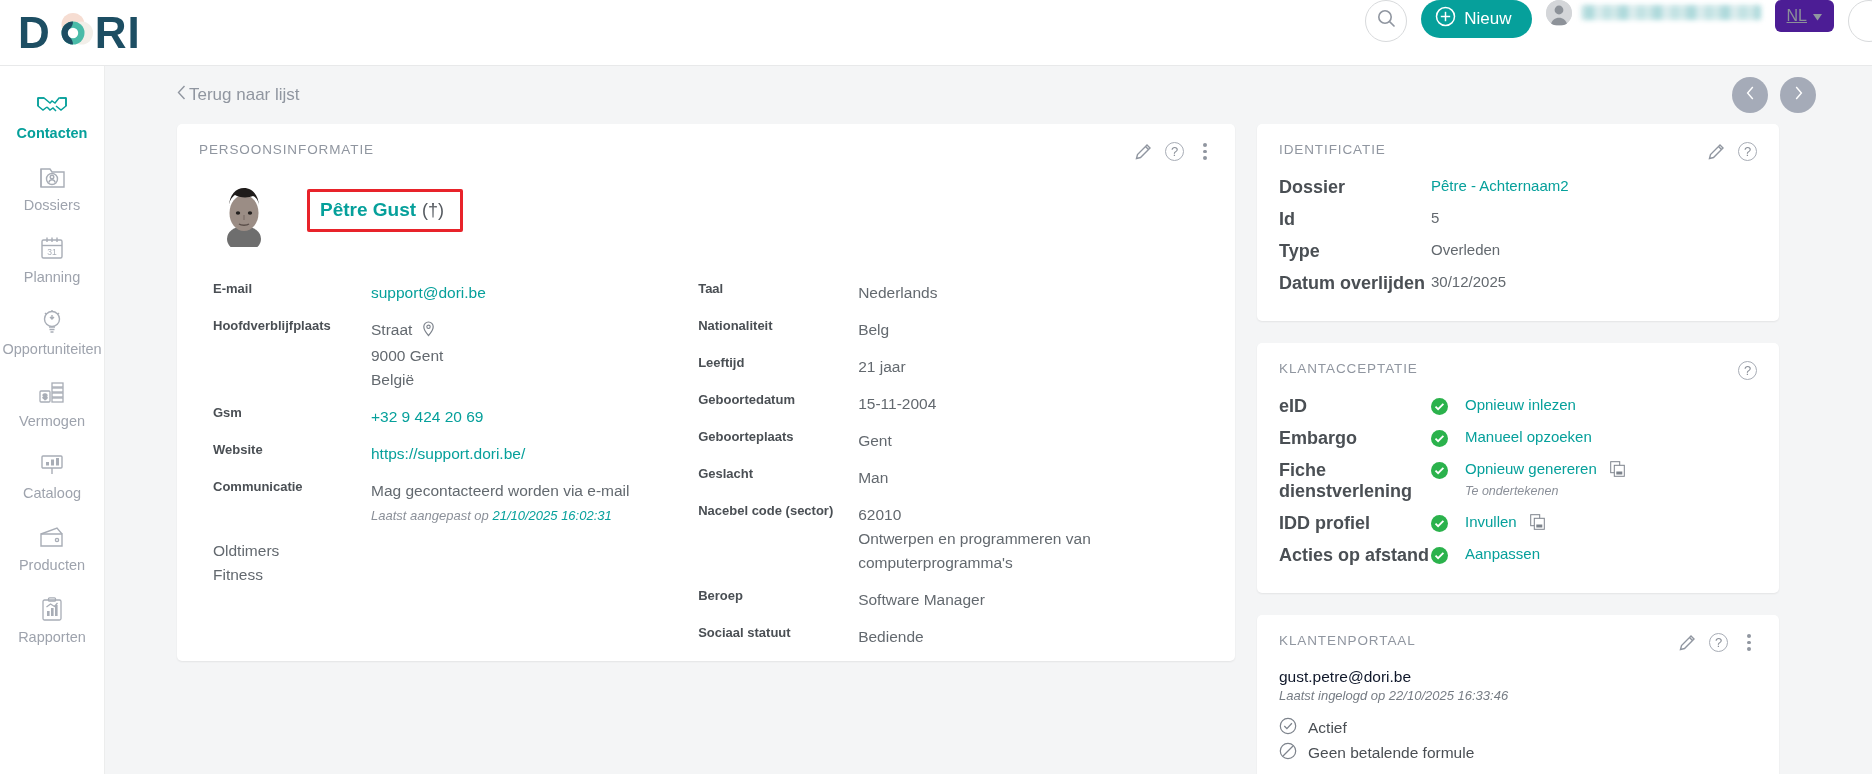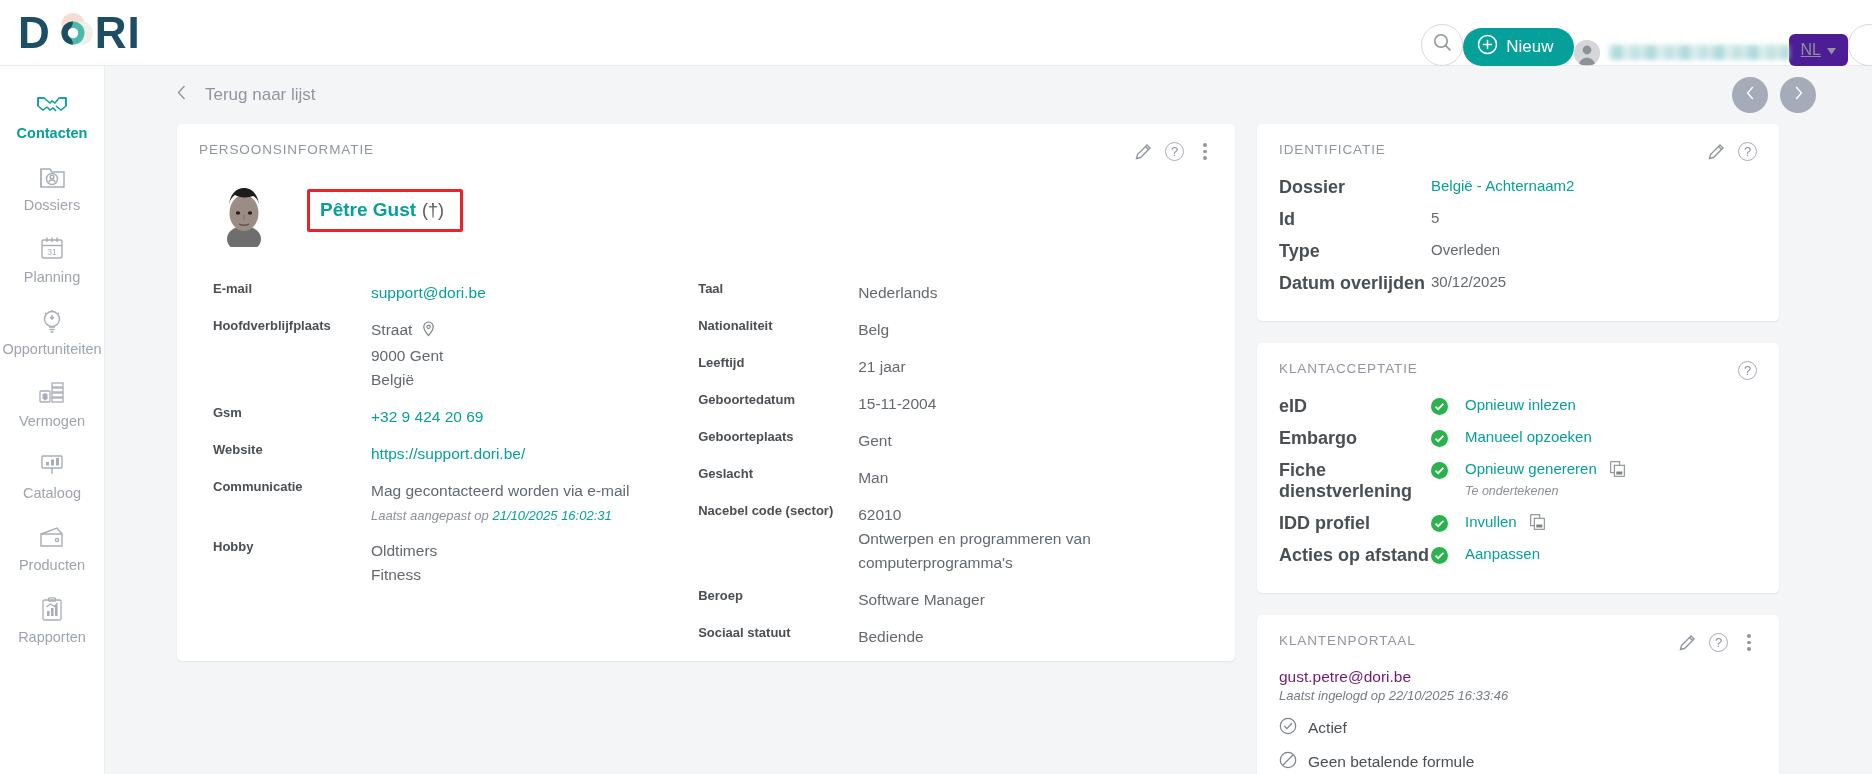--- a/index.html
+++ b/index.html
@@ -20,21 +20,21 @@
   }
   #logo { margin-left: 18px; display: flex; align-items: center; height: 66px; }
   .logo-text {
     font-size: 44px; font-weight: bold; letter-spacing: 1px;
     color: #1d4e63; line-height: 1; font-family: "Liberation Sans", sans-serif;
   }
   .logo-swirl { position: relative; width: 46px; height: 46px; display: inline-block; vertical-align: middle; margin: 0 -1px; }
   .logo-swirl svg { position: absolute; top: 0; left: 0; }
 
   #topbar-right {
-    margin-left: auto; display: flex; align-items: flex-end; 
+    margin-left: auto; display: flex; align-items: flex-start; gap: 14px;
     padding-right: 8px; height: 66px;
   }
   #search-btn {
     width: 42px; height: 42px; border-radius: 21px;
     border: 1px solid #d8dadc; background: #fff;
     display: flex; align-items: center; justify-content: center;
     cursor: pointer;
   }
   #new-btn {
     height: 38px; border-radius: 19px; background: #06a09b;
@@ -76,21 +76,21 @@
     color: #9ea3ad; text-align: center;
   }
   .nav-item .nav-label { font-size: 14.5px; line-height: 1.1; }
   .nav-item.active { color: #06a09b; }
   .nav-item.active .nav-label { font-weight: bold; }
   .nav-ico { width: 34px; height: 32px; display: flex; align-items: center; justify-content: center; }
 
   
   #content { position: absolute; top: 66px; left: 105px; width: 1767px; height: 708px; }
   #crumb-row { display: flex; align-items: center; height: 58px; padding-left: 72px; }
-  #back-link { display: flex; align-items: center; gap: 19px; color: #9096a0; font-size: 17px; cursor: pointer; }
+  #back-link { display: flex; align-items: center; gap: 3px; color: #9096a0; font-size: 17px; cursor: pointer; }
   #nav-arrows { margin-left: auto; display: flex; gap: 12px; padding-right: 56px; }
   .round-arrow {
     width: 36px; height: 36px; border-radius: 18px; background: #a5abb8;
     display: flex; align-items: center; justify-content: center; cursor: pointer;
   }
 
   #cols { display: flex; gap: 22px; padding: 0 56px 0 72px; }
   #col-main { width: 1058px; }
   #col-side { width: 522px; }
 
@@ -149,23 +149,23 @@
   #klant-body { margin-top: 16px; }
   .check {
     width: 17px; height: 17px; border-radius: 9px; background: #2bb24c;
     display: flex; align-items: center; justify-content: center; flex: 0 0 17px;
     margin-right: 17px; margin-top: 2px;
   }
   .acc-link { font-size: 15px; color: #06a09b; cursor: pointer; }
   .doc-ico { display: inline-block; margin-left: 9px; vertical-align: -3px; cursor: pointer; }
   .te-onder { font-size: 12.5px; font-style: italic; color: #8b9099; margin-top: 3px; }
   #portaal-body { margin-top: 16px; }
-  #portaal-mail { font-size: 15.5px; color: #701a75; cursor: pointer; }
+  #portaal-mail { font-size: 15.5px; color: #0f172a; cursor: pointer; }
   #portaal-stamp { font-size: 13px; font-style: italic; color: #767c84; margin-top: 2px; }
-  .stat-row { display: flex; align-items: center; gap: 11px; margin-top: 12px; }
+  .stat-row { display: flex; align-items: center; gap: 11px; margin-top: 3px; }
   .stat-row .stat-txt { font-size: 15.5px; color: #4a4f54; }
 </style>
 </head>
 <body>
 
 <div id="topbar">
   <div id="logo">
     <span class="logo-text">D</span>
     <span class="logo-swirl">
       <svg width="46" height="46" viewBox="0 0 46 46">
@@ -437,21 +437,20 @@
               <div class="flabel">Communicatie</div>
               <div class="fval">
                 <span>Mag gecontacteerd worden via e-mail</span>
                 <div class="sub-note">
                   <span>Laatst aangepast op</span>
                   <span class="stamp">21/10/2025 16:02:31</span>
                 </div>
               </div>
             </div>
             <div class="frow">
-              <div class="flabel">Hobby</div>
               <div class="fval">
                 <div>Oldtimers</div>
                 <div>Fitness</div>
               </div>
             </div>
           </div>
 
           <div id="fields-mid">
             <div class="frow">
               <div class="flabel">Taal</div>
@@ -509,21 +508,21 @@
                 <path d="M1.5 15.5l1-4L12 2l3 3-9.5 9.5z" fill="none" stroke="#9096a0" stroke-width="1.4"></path>
                 <path d="M10.5 3.5l3 3" stroke="#9096a0" stroke-width="1.4"></path>
               </svg>
             </span>
             <span class="qmark">?</span>
           </div>
         </div>
         <div id="identificatie-body">
           <div class="srow">
             <div class="slabel">Dossier</div>
-            <div class="sval"><span class="link">België - Achternaam2</span></div>
+            <div class="sval"><span class="link">Pêtre - Achternaam2</span></div>
           </div>
           <div class="srow">
             <div class="slabel">Id</div>
             <div class="sval">5</div>
           </div>
           <div class="srow">
             <div class="slabel">Type</div>
             <div class="sval">Overleden</div>
           </div>
           <div class="srow">

